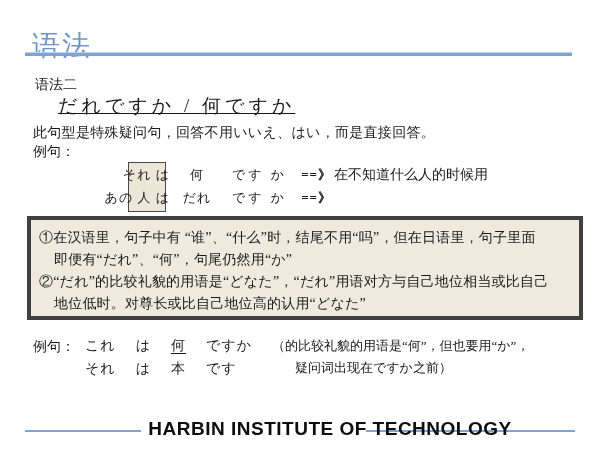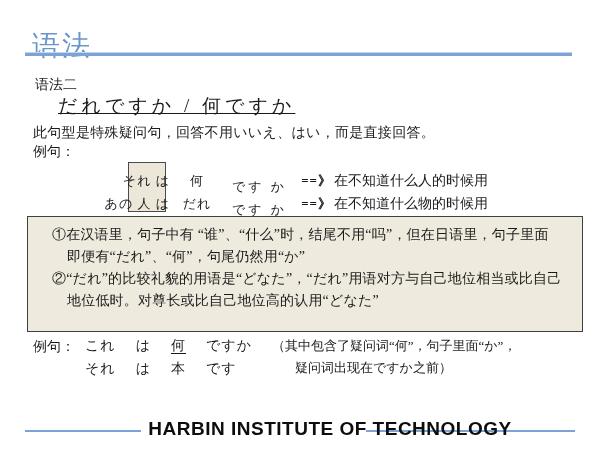--- a/index.html
+++ b/index.html
@@ -17,32 +17,32 @@
   .pattern{top:93px; left:58px; font-size:19px; letter-spacing:4px;text-decoration:underline;}
   .explain{top:124px; left:33px; font-size:14px; letter-spacing:0.3px;}
   .ex-label-top{top:143px; left:33px; font-size:14px;}
   
   .word-box{top:162px; left:128px; width:38px; height:50px; background:#ece7d8; border:1px solid #4a4a4a; box-sizing:border-box;}
   .ex-row{left:0; display:flex; align-items:center; font-size:13px; letter-spacing:1px;}
   .ex-row-1{top:166px;}
   .ex-row-2{top:189px;}
   .cell-subj{width:124px; text-align:right; padding-right:6px; flex:none;padding-left:46px;}
   .cell-word{width:42px; text-align:center; flex:none;}
-  .cell-tail{margin-left:14px; letter-spacing:3px; flex:none;margin-top:12px;}
+  .cell-tail{margin-left:14px; letter-spacing:3px; flex:none;}
   .cell-arrow{margin-left:14px; font-weight:bold; flex:none;}
   .cell-note{margin-left:2px; font-size:14px; letter-spacing:0; flex:none;}
   .badge{
     top:172px; left:492px; width:80px; height:26px; background:#fb1000;
     color:#000; display:flex; align-items:center; justify-content:center;
     font-size:13px; letter-spacing:3px;
   }
   
   .note-box{
-    top:216px; left:27px; width:556px; height:116px; background:#eeeadd;
-    border:1px solid #404040; box-sizing:border-box; padding:7px 10px 0 24px;
+    top:216px; left:27px; width:556px; height:104px; background:#eeeadd;
+    border:4px solid #404040; box-sizing:border-box; padding:7px 10px 0 8px;
     font-size:14px; line-height:22px; letter-spacing:0.2px;
   }
   .nb-indent{padding-left:15px;}
   
   .ex-label-bottom{top:338px; left:33px; font-size:14px;}
   .b-row{display:flex; font-size:14px; letter-spacing:1px;}
   .b-q{top:337px; left:85px;}
   .b-a{top:360px; left:85px;}
   .b-row span{margin-right:20px;}
   .b-row span:last-child{margin-right:0;}
@@ -79,41 +79,40 @@
     <span class="cell-tail">です か</span>
     <span class="cell-arrow">==》</span>
     <span class="cell-note">在不知道什么人的时候用</span>
   </div>
 
   <div class="abs ex-row ex-row-2">
     <span class="cell-subj">あの 人 は</span>
     <span class="cell-word">だれ</span>
     <span class="cell-tail">です か</span>
     <span class="cell-arrow">==》</span>
-    <span class="cell-note">在不知道什么物的时候用</span>
   </div>
 
 
   <div class="abs note-box">
     <div>①在汉语里，句子中有 “谁”、“什么”时，结尾不用“吗”，但在日语里，句子里面</div>
     <div class="nb-indent">即便有“だれ”、“何”，句尾仍然用“か”</div>
     <div>②“だれ”的比较礼貌的用语是“どなた”，“だれ”用语对方与自己地位相当或比自己</div>
     <div class="nb-indent">地位低时。对尊长或比自己地位高的认用“どなた”</div>
   </div>
 
   <div class="abs ex-label-bottom">例句：</div>
 
   <div class="abs b-row b-q">
     <span>これ</span>
     <span>は</span>
     <span class="u">何</span>
     <span>ですか</span>
   </div>
 
-  <div class="abs paren-1">（其中包含了疑问词“何”，句子里面“か”，</div>
+  <div class="abs paren-1">（的比较礼貌的用语是“何”，但也要用“か”，</div>
   <div class="abs paren-2">疑问词出现在ですか之前）</div>
 
   <div class="abs b-row b-a">
     <span>それ</span>
     <span>は</span>
     <span>本</span>
     <span>です</span>
   </div>
 
   <div class="abs footer-line-left"></div>

